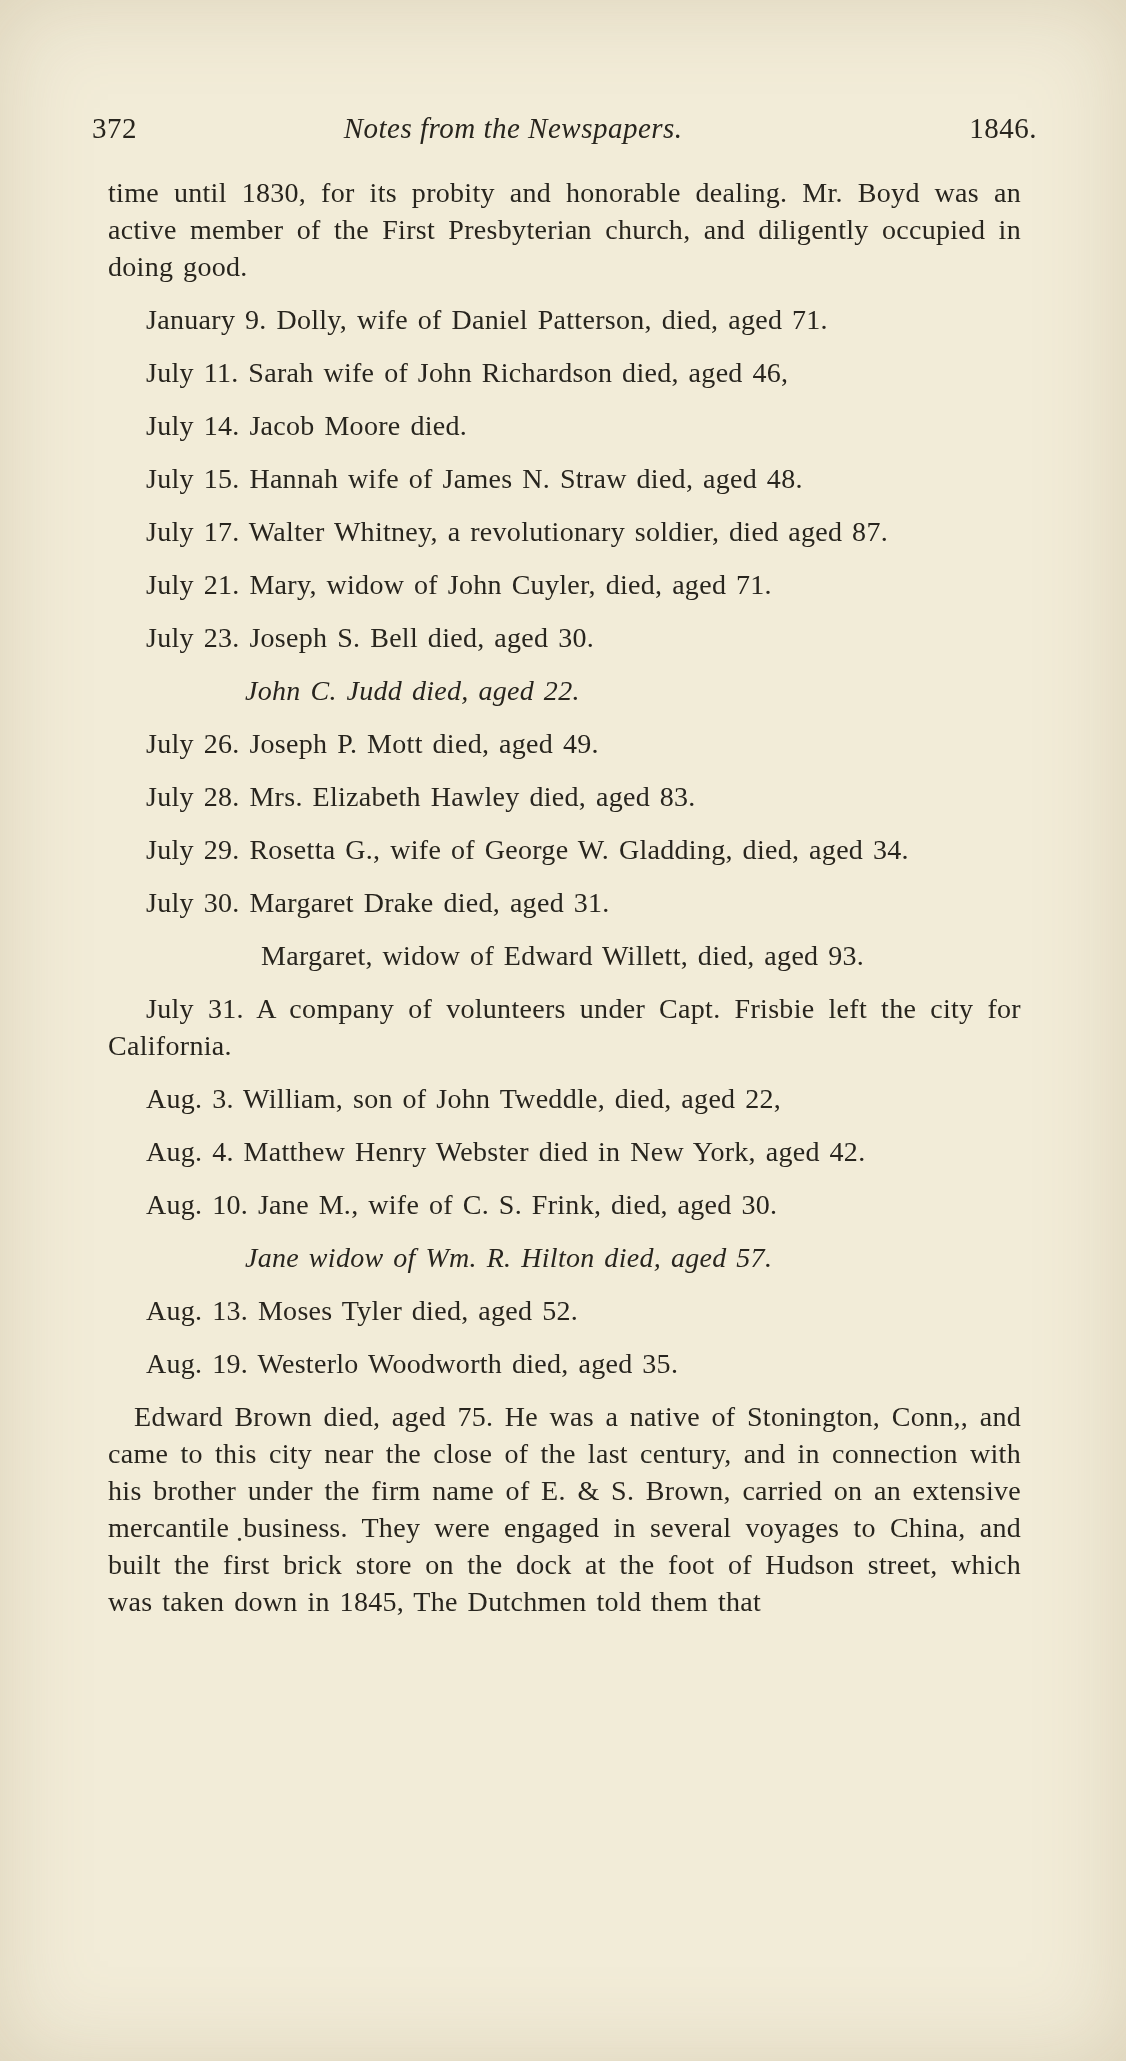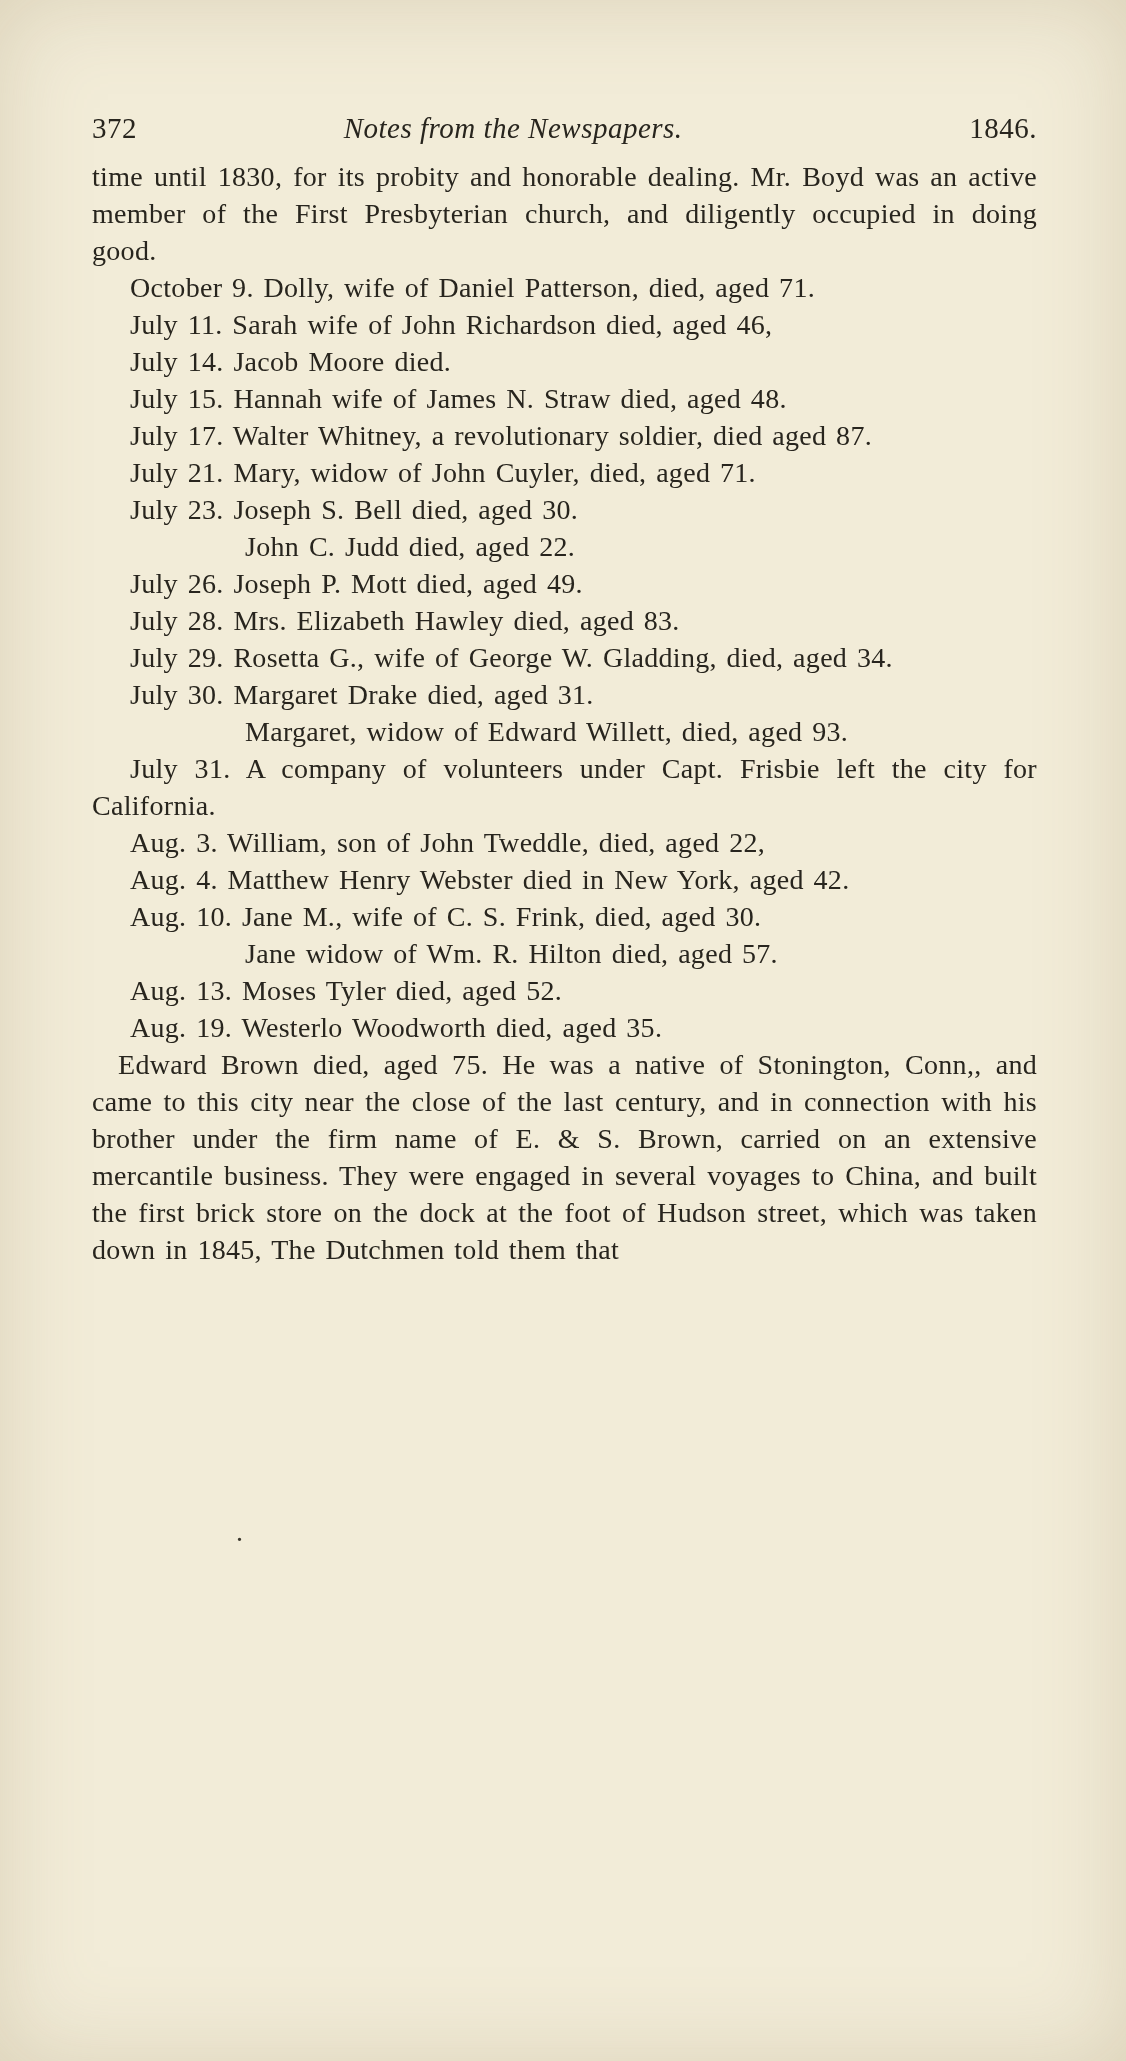--- a/index.html
+++ b/index.html
@@ -42,31 +42,32 @@
     top: 158px;
     left: 92px;
     width: 945px;
     font-size: 28px;
     line-height: 37px;
     text-align: justify;
     word-spacing: 2.5px;
     letter-spacing: 0.3px;
   }
   .page-body p {
-    margin: 0;
+    margin: 16px;
   }
   .para.first {
     text-indent: 0;
   }
   .para.entry {
     text-indent: 38px;
   }
   .para.name-col {
     margin-left: 153px;
     text-indent: 0;
+    font-style: italic;
   }
   .para.name-col-wrap {
     padding-left: 193px;
     text-indent: -40px;
   }
   .para.closing {
     text-indent: 26px;
   }
   .ink-speck {
     position: absolute;
@@ -82,21 +83,21 @@
 <div class="scan-page">
 
   <header class="page-header">
     <span class="page-number">372</span>
     <span class="running-title">Notes from the Newspapers.</span>
     <span class="page-year">1846.</span>
   </header>
 
   <main class="page-body">
     <p class="para first">time until 1830, for its probity and honorable dealing. Mr. Boyd was an active member of the First Presbyterian church, and diligently occupied in doing good.</p>
-    <p class="para entry">October 9. Dolly, wife of Daniel Patterson, died, aged 71.</p>
+    <p class="para entry">January 9. Dolly, wife of Daniel Patterson, died, aged 71.</p>
     <p class="para entry">July 11. Sarah wife of John Richardson died, aged 46,</p>
     <p class="para entry">July 14. Jacob Moore died.</p>
     <p class="para entry">July 15. Hannah wife of James N. Straw died, aged 48.</p>
     <p class="para entry">July 17. Walter Whitney, a revolutionary soldier, died aged 87.</p>
     <p class="para entry">July 21. Mary, widow of John Cuyler, died, aged 71.</p>
     <p class="para entry">July 23. Joseph S. Bell died, aged 30.</p>
     <p class="para name-col">John C. Judd died, aged 22.</p>
     <p class="para entry">July 26. Joseph P. Mott died, aged 49.</p>
     <p class="para entry">July 28. Mrs. Elizabeth Hawley died, aged 83.</p>
     <p class="para entry">July 29. Rosetta G., wife of George W. Gladding, died, aged 34.</p>

